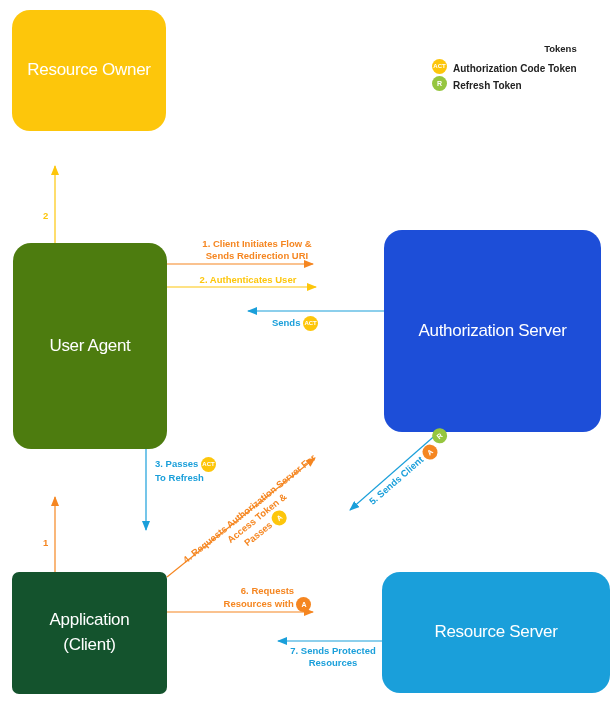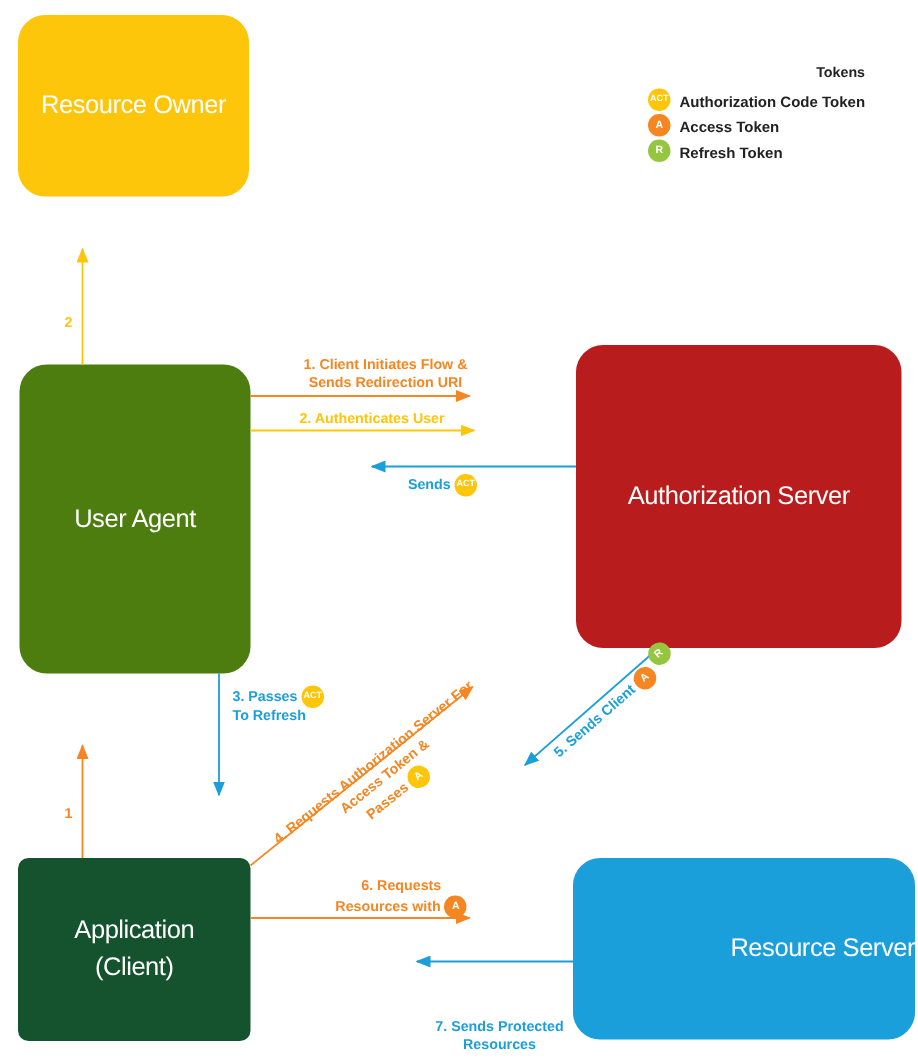--- a/index.html
+++ b/index.html
@@ -4,23 +4,23 @@
 <style>
   html, body { margin:0; padding:0; background:#ffffff; }
   body { width:612px; height:706px; position:relative; overflow:hidden;
          font-family:"Liberation Sans", sans-serif; }
   .box { position:absolute; display:flex; align-items:center; justify-content:center;
          color:#ffffff; text-align:center; font-size:17px; line-height:1.45;
          font-family:"Liberation Sans", sans-serif; letter-spacing:-0.3px;border-radius:18px; }
   .box span { white-space:pre-line; }
   #resource-owner { left:12px; top:10px; width:154px; height:121px; background:#FDC60B; }
   #user-agent { left:13px; top:243px; width:154px; height:206px; background:#4d7c0f; }
-  #auth-server { left:384px; top:230px; width:217px; height:202px; background:#b91c1c; }
+  #auth-server { left:384px; top:230px; width:217px; height:202px; background:#1d4ed8; }
   #app-client { left:12px; top:572px; width:155px; height:122px; background:#14532d; border-radius:7px; }
-  #resource-server { left:382px; top:572px; width:228px; height:121px; background:#1A9FDA;justify-content:flex-end; }
+  #resource-server { left:382px; top:572px; width:228px; height:121px; background:#1A9FDA; }
 
   svg.arrows { position:absolute; left:0; top:0; }
 
   .lbl { position:absolute; font-size:9.5px; font-weight:bold; text-align:center;
          line-height:12px; white-space:nowrap; font-family:"Liberation Sans", sans-serif; }
   .orange { color:#F58621; }
   .yellow { color:#FDC60B; }
   .blue { color:#1A9FDA; }
 
   .tok { display:inline-block; width:15px; height:15px; border-radius:50%;
@@ -134,32 +134,28 @@
 </div>
 
 <div class="lbl orange" style="left:215px; top:585px; width:105px;">
   <div>6. Requests</div>
   <div>
     <span>Resources with</span>
     <span class="tok a">A</span>
   </div>
 </div>
 
-<div class="lbl blue" style="left:288px; top:645px; width:90px;margin-top:34px;">
+<div class="lbl blue" style="left:288px; top:645px; width:90px;">
   <div>7. Sends Protected</div>
   <div>Resources</div>
 </div>
 
 <div class="legend">
   <div class="title">Tokens</div>
   <div class="row">
     <span class="tok act">ACT</span>
     <span>Authorization Code Token</span>
   </div>
   <div class="row">
-    <span class="tok a">A</span>
-    <span>Access Token</span>
-  </div>
-  <div class="row">
     <span class="tok r">R</span>
     <span>Refresh Token</span>
   </div>
 </div>
 
 </body></html>

